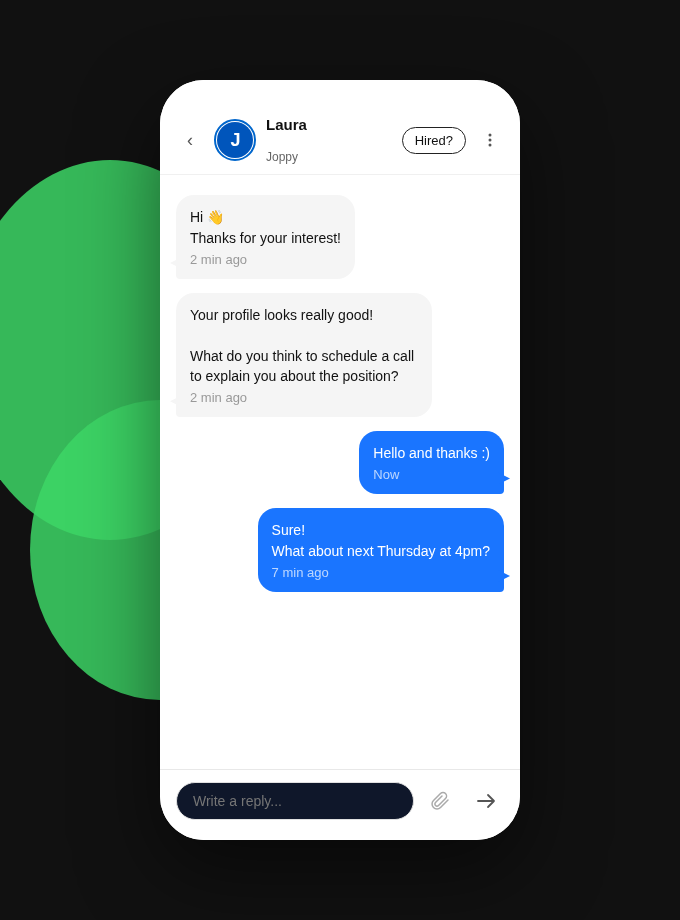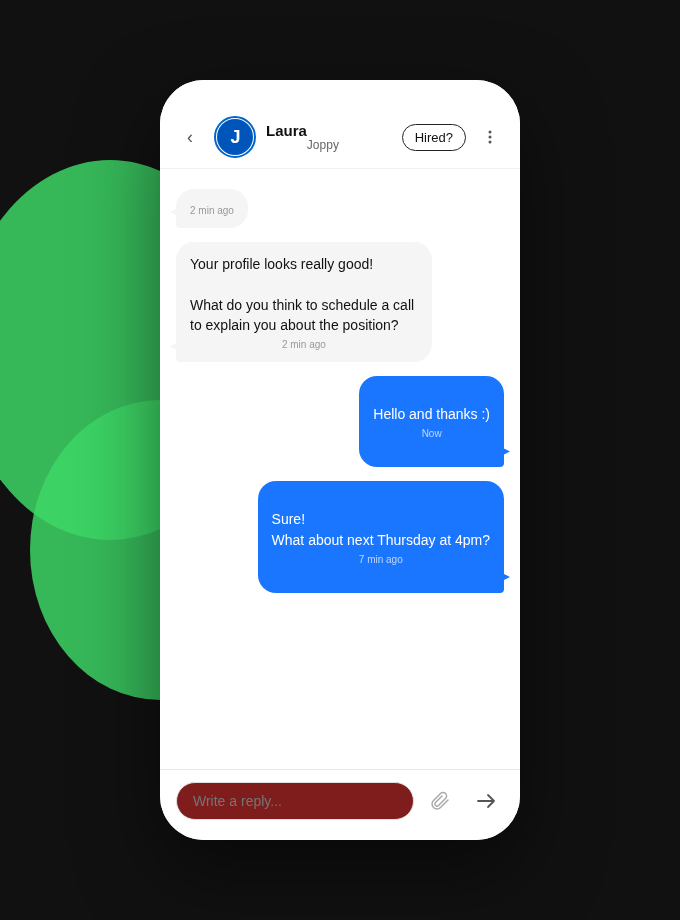--- a/index.html
+++ b/index.html
@@ -105,21 +105,21 @@
     .avatar-letter {
       color: #fff;
       font-weight: 700;
       font-size: 18px;
       letter-spacing: -1px;
     }
 
     .header-info {
       flex: 1;
       display: flex;
-      flex-direction: row;
+      flex-direction: column;
     }
 
     .header-name {
       font-size: 15px;
       font-weight: 700;
       color: #111;
       line-height: 1.2;
     }
 
     .header-company {
@@ -180,31 +180,31 @@
       position: relative;
     }
 
     .bubble-incoming .bubble-text {
       font-size: 14px;
       color: #111;
       line-height: 1.45;
     }
 
     .bubble-time {
-      font-size: 10px;
+      font-size: 13px;
       color: #999;
-      text-align: center;
+      text-align: left;
       margin-top: 4px;
     }
 
     
     .bubble-outgoing {
       background: #1a75ff;
       border-radius: 18px 18px 4px 18px;
-      padding: 28px 14px;
+      padding: 12px 14px;
       max-width: 78%;
       align-self: flex-end;
       position: relative;
     }
 
     .bubble-outgoing .bubble-text {
       font-size: 14px;
       color: #fff;
       line-height: 1.45;
     }
@@ -253,21 +253,21 @@
       flex-shrink: 0;
     }
 
     .input-field {
       flex: 1;
       border: 1.5px solid #e0e0e0;
       border-radius: 24px;
       padding: 10px 16px;
       font-size: 14px;
       color: #999;
-      background: #7f1d1d;
+      background: #0f172a;
       outline: none;
     }
 
     .attach-btn {
       width: 34px;
       height: 34px;
       display: flex;
       align-items: center;
       justify-content: center;
       color: #888;
@@ -319,20 +319,21 @@
         <circle cx="9" cy="4" r="1.5" fill="#555"></circle>
         <circle cx="9" cy="9" r="1.5" fill="#555"></circle>
         <circle cx="9" cy="14" r="1.5" fill="#555"></circle>
       </svg>
     </div>
   </div>
 
   <div class="messages">
 
     <div class="bubble-incoming">
+      <div class="bubble-text">Hi 👋<br>Thanks for your interest!</div>
       <div class="bubble-time">2 min ago</div>
     </div>
 
     <div class="bubble-incoming">
       <div class="bubble-text">Your profile looks really good!<br><br>What do you think to schedule a call to explain you about the position?</div>
       <div class="bubble-time">2 min ago</div>
     </div>
 
     <div class="bubble-outgoing">
       <div class="bubble-text">Hello and thanks :)</div>

